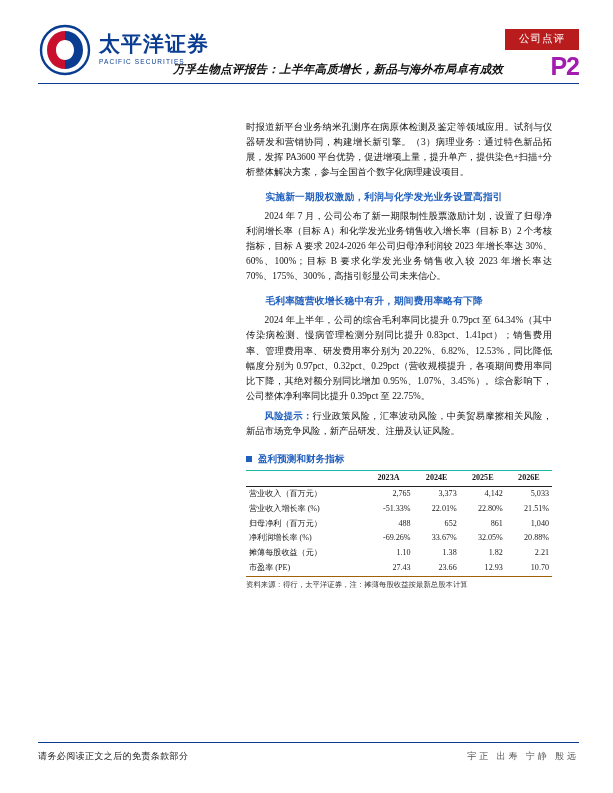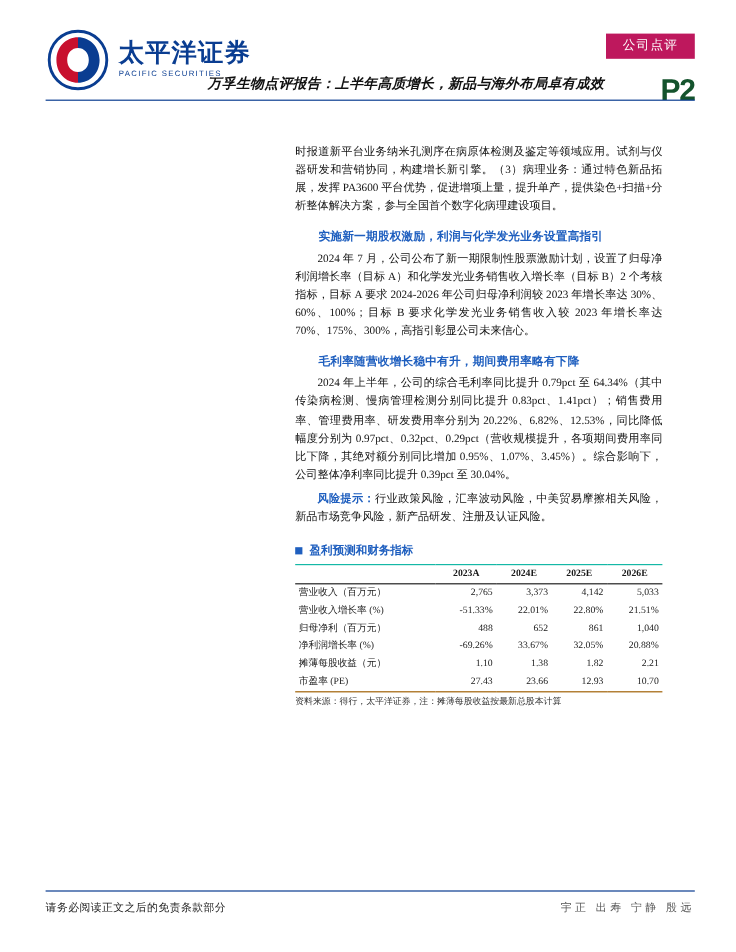--- a/index.html
+++ b/index.html
@@ -59,32 +59,32 @@
   }
 
   .header-right {
     position: absolute;
     right: 34px;
     top: 28px;
     text-align: right;
   }
   .doc-tag {
     display: inline-block;
-    background: #be185d;
+    background: #b91c1c;
     color: #ffffff;
     font-size: 10.5px;
     padding: 3px 14px 4px 14px;
     letter-spacing: 1px;
   }
   .page-badge {
     font-family: "Liberation Sans", sans-serif;
     font-size: 25px;
     font-weight: bold;
-    color: #14532d;
-    margin-top: 12px;
+    color: #a21caf;
+    margin-top: 2px;
     letter-spacing: -1px;
   }
 
   .title-bar {
     position: absolute;
     left: 38px;
     right: 34px;
     top: 62px;
     border-bottom: 1.6px solid #0a3d91;
     padding-bottom: 6px;
@@ -240,21 +240,21 @@
   </div>
 
   <div class="content">
 
     <p class="para">时报道新平台业务纳米孔测序在病原体检测及鉴定等领域应用。试剂与仪器研发和营销协同，构建增长新引擎。（3）病理业务：通过特色新品拓展，发挥 PA3600 平台优势，促进增项上量，提升单产，提供染色+扫描+分析整体解决方案，参与全国首个数字化病理建设项目。</p>
 
     <div class="blue-head">实施新一期股权激励，利润与化学发光业务设置高指引</div>
     <p class="para indent">2024 年 7 月，公司公布了新一期限制性股票激励计划，设置了归母净利润增长率（目标 A）和化学发光业务销售收入增长率（目标 B）2 个考核指标，目标 A 要求 2024-2026 年公司归母净利润较 2023 年增长率达 30%、60%、100%；目标 B 要求化学发光业务销售收入较 2023 年增长率达 70%、175%、300%，高指引彰显公司未来信心。</p>
 
     <div class="blue-head">毛利率随营收增长稳中有升，期间费用率略有下降</div>
-    <p class="para indent">2024 年上半年，公司的综合毛利率同比提升 0.79pct 至 64.34%（其中传染病检测、慢病管理检测分别同比提升 0.83pct、1.41pct）；销售费用率、管理费用率、研发费用率分别为 20.22%、6.82%、12.53%，同比降低幅度分别为 0.97pct、0.32pct、0.29pct（营收规模提升，各项期间费用率同比下降，其绝对额分别同比增加 0.95%、1.07%、3.45%）。综合影响下，公司整体净利率同比提升 0.39pct 至 30.04%。</p>
+    <p class="para indent">2024 年上半年，公司的综合毛利率同比提升 0.79pct 至 64.34%（其中传染病检测、慢病管理检测分别同比提升 0.83pct、1.41pct）；销售费用率、管理费用率、研发费用率分别为 20.22%、6.82%、12.53%，同比降低幅度分别为 0.97pct、0.32pct、0.29pct（营收规模提升，各项期间费用率同比下降，其绝对额分别同比增加 0.95%、1.07%、3.45%）。综合影响下，公司整体净利率同比提升 0.39pct 至 22.75%。</p>
 
 
     <p class="para indent"><span class="lead">风险提示：</span><span>行业政策风险，汇率波动风险，中美贸易摩擦相关风险，新品市场竞争风险，新产品研发、注册及认证风险。</span></p>
 
     <div class="table-block">
       <div class="table-title">
         <span class="sq"></span>
         <span>盈利预测和财务指标</span>
       </div>
 

